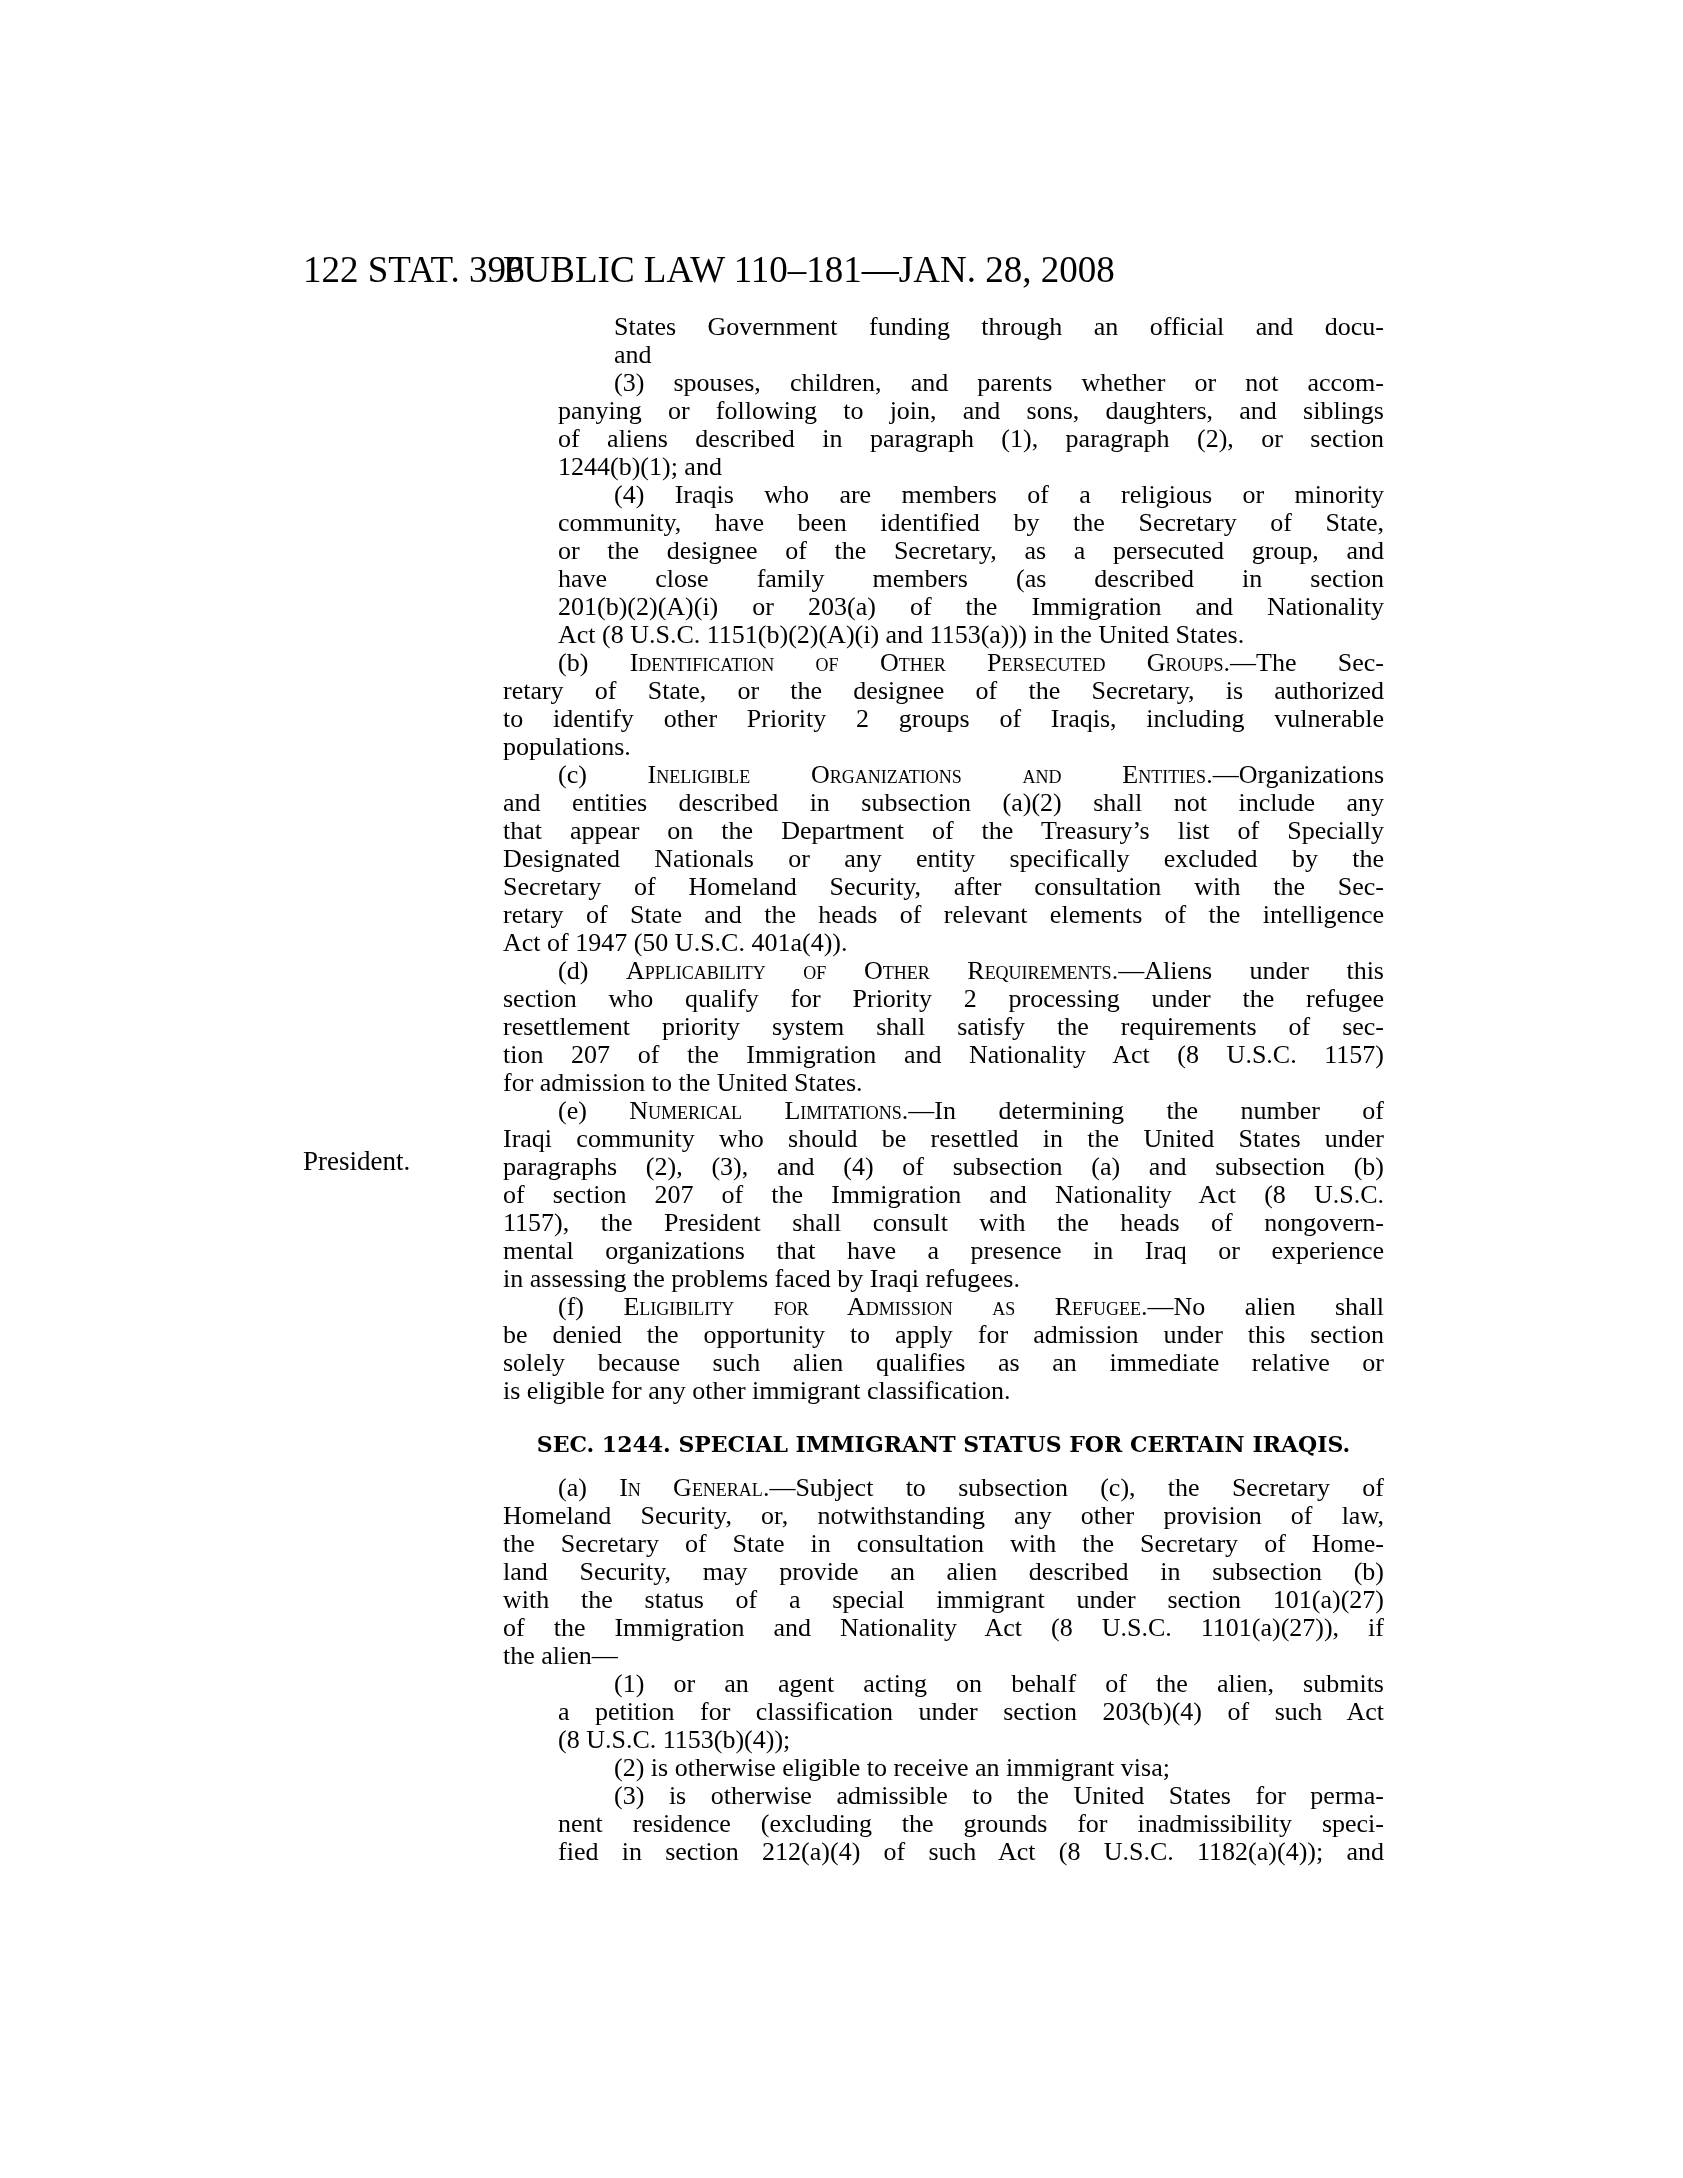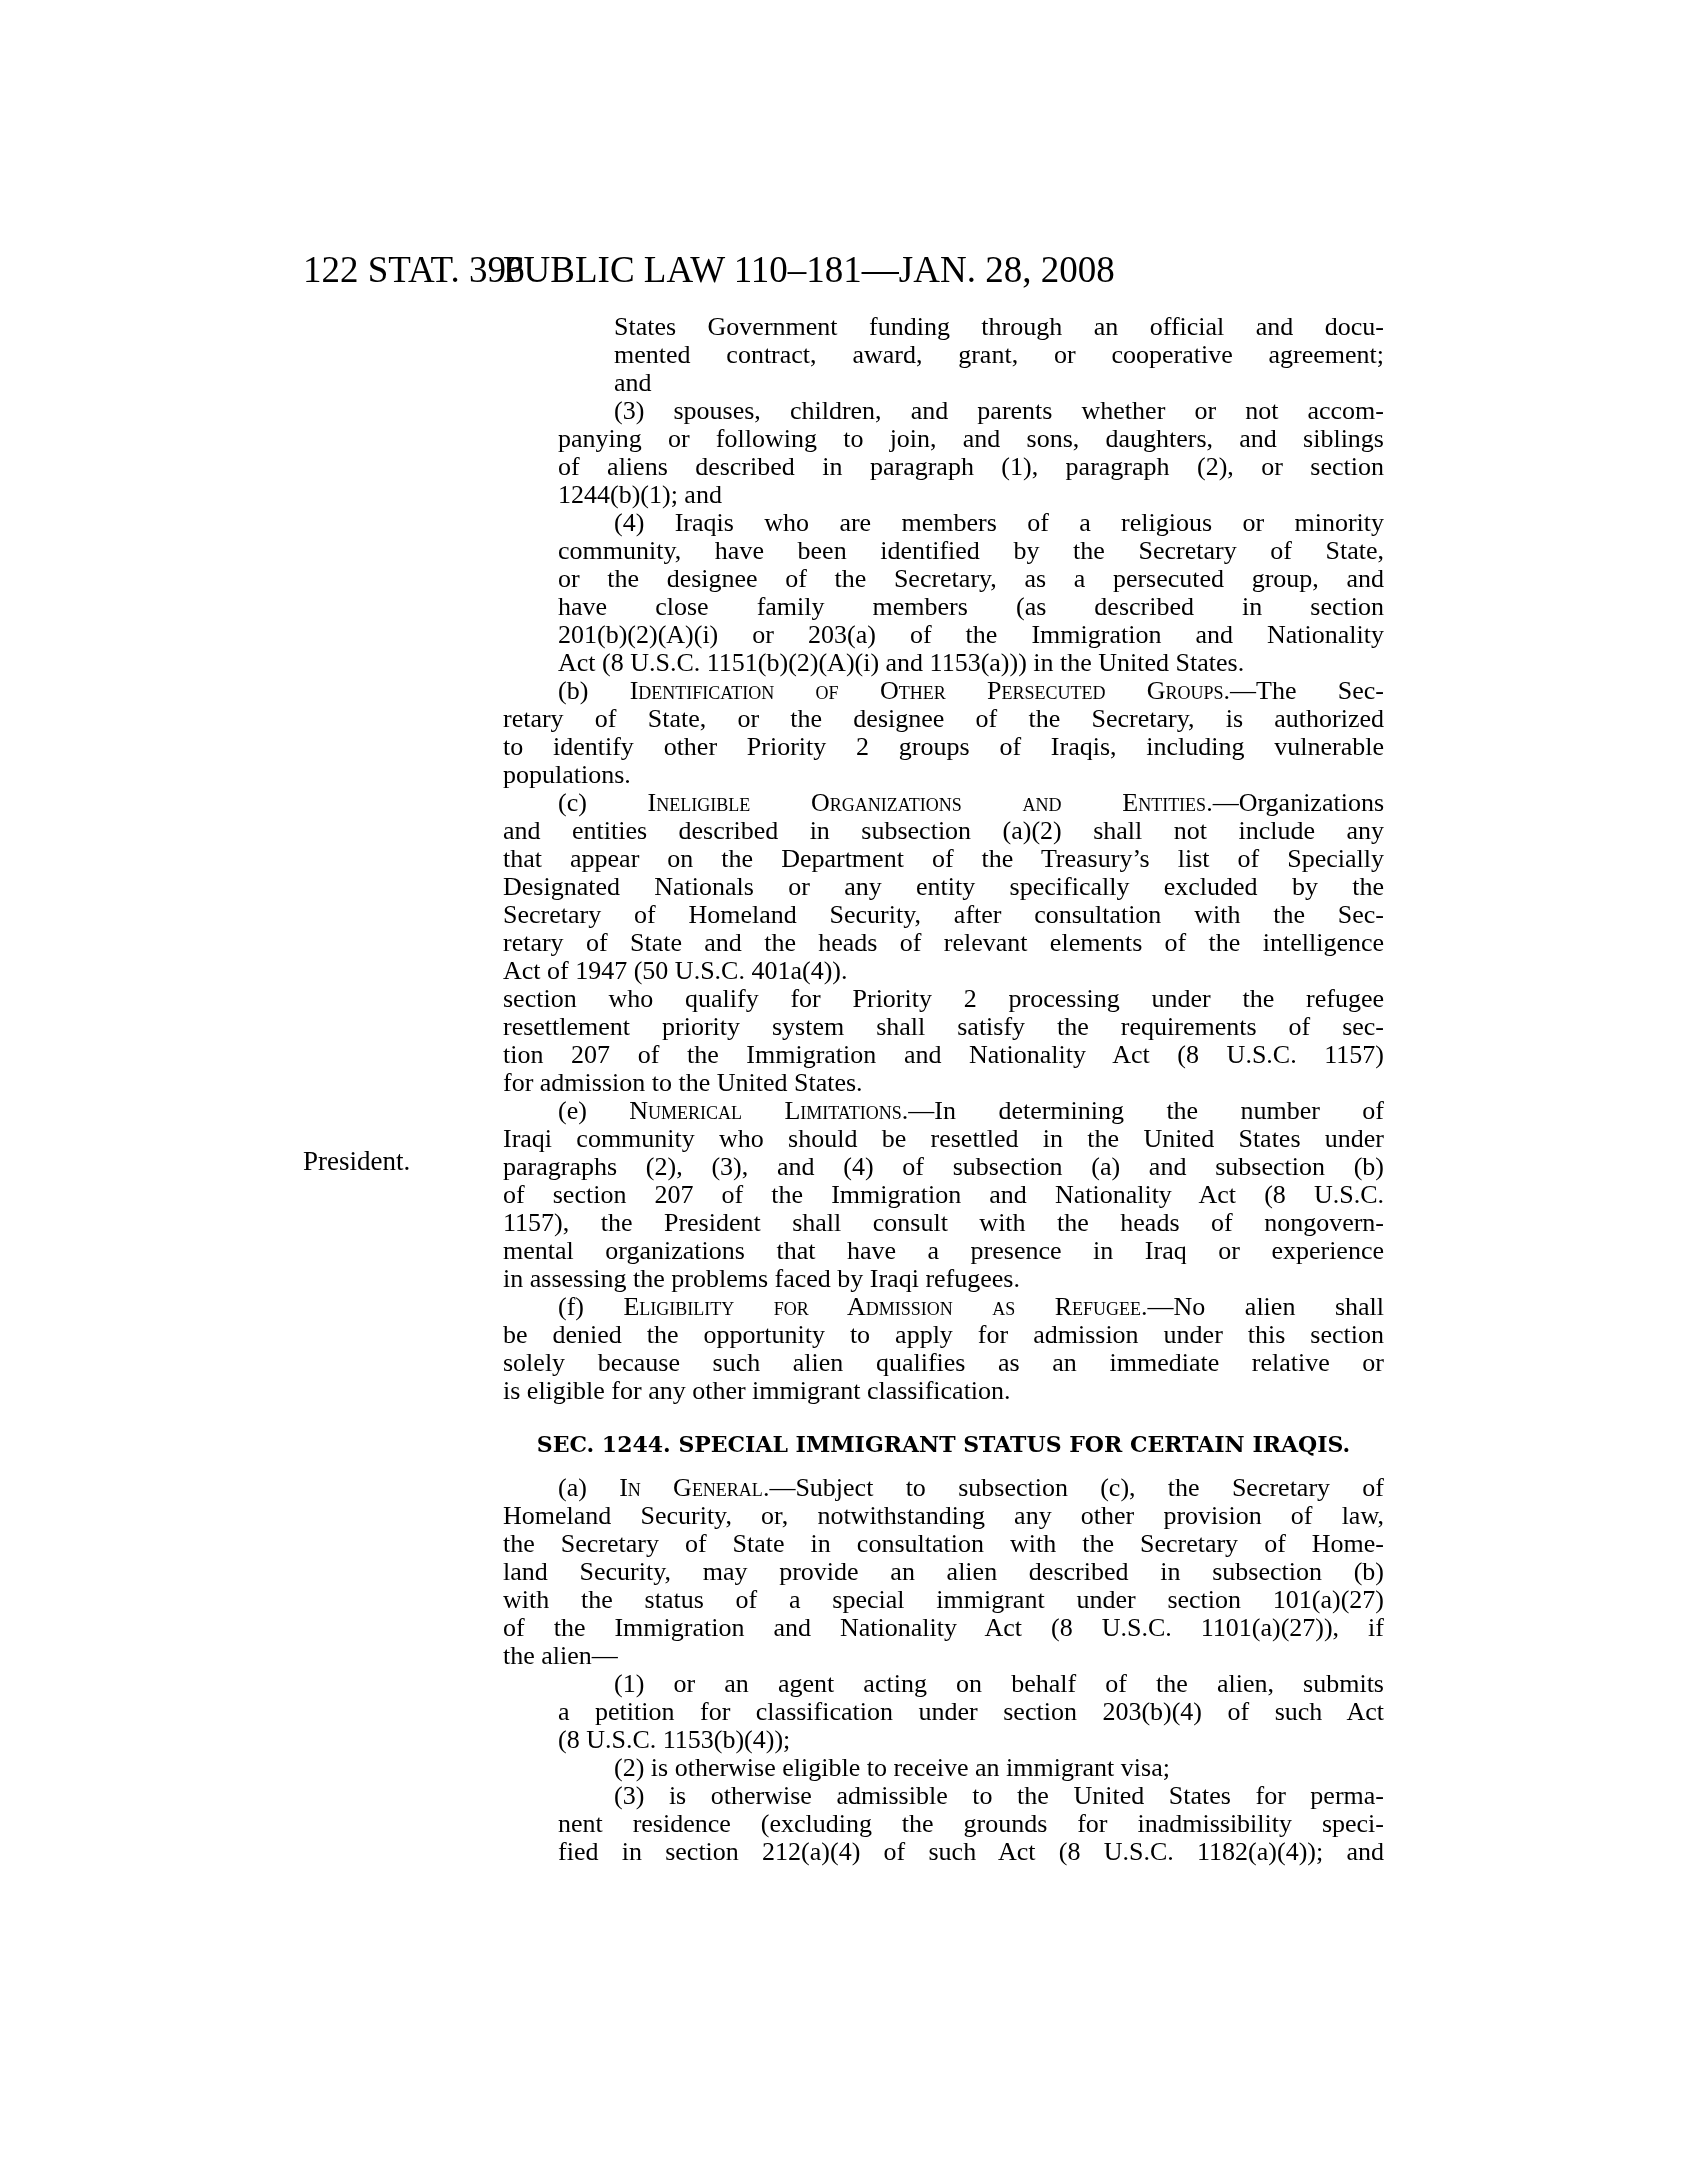--- a/index.html
+++ b/index.html
@@ -40,21 +40,20 @@
 <body>
 
 <div class="page">
   <div class="header-left">122 STAT. 396</div>
   <div class="header-center">PUBLIC LAW 110–181—JAN. 28, 2008</div>
   <div class="margin-note">President.</div>
 
   <div class="body-col">
     <div>
         <div class="line ind2 jy"><span>States Government funding through an official and docu-</span></div>
-        <div class="line ind2 jy"><span>mented contract, award, grant, or cooperative agreement;</span></div>
         <div class="line ind2"><span>and</span></div>
         <div class="line ind2 jy"><span>(3) spouses, children, and parents whether or not accom-</span></div>
         <div class="line ind1 jy"><span>panying or following to join, and sons, daughters, and siblings</span></div>
         <div class="line ind1 jy"><span>of aliens described in paragraph (1), paragraph (2), or section</span></div>
         <div class="line ind1"><span>1244(b)(1); and</span></div>
         <div class="line ind2 jy"><span>(4) Iraqis who are members of a religious or minority</span></div>
         <div class="line ind1 jy"><span>community, have been identified by the Secretary of State,</span></div>
         <div class="line ind1 jy"><span>or the designee of the Secretary, as a persecuted group, and</span></div>
         <div class="line ind1 jy"><span>have close family members (as described in section</span></div>
         <div class="line ind1 jy"><span>201(b)(2)(A)(i) or 203(a) of the Immigration and Nationality</span></div>
@@ -63,20 +62,21 @@
         <div class="line ind0 jy"><span>retary of State, or the designee of the Secretary, is authorized</span></div>
         <div class="line ind0 jy"><span>to identify other Priority 2 groups of Iraqis, including vulnerable</span></div>
         <div class="line ind0"><span>populations.</span></div>
         <div class="line ind1 jy"><span>(c) </span><span class="sc">Ineligible Organizations and Entities</span><span>.—Organizations</span></div>
         <div class="line ind0 jy"><span>and entities described in subsection (a)(2) shall not include any</span></div>
         <div class="line ind0 jy"><span>that appear on the Department of the Treasury’s list of Specially</span></div>
         <div class="line ind0 jy"><span>Designated Nationals or any entity specifically excluded by the</span></div>
         <div class="line ind0 jy"><span>Secretary of Homeland Security, after consultation with the Sec-</span></div>
         <div class="line ind0 jy"><span>retary of State and the heads of relevant elements of the intelligence</span></div>
         <div class="line ind0"><span>Act of 1947 (50 U.S.C. 401a(4)).</span></div>
+        <div class="line ind1 jy"><span>(d) </span><span class="sc">Applicability of Other Requirements</span><span>.—Aliens under this</span></div>
         <div class="line ind0 jy"><span>section who qualify for Priority 2 processing under the refugee</span></div>
         <div class="line ind0 jy"><span>resettlement priority system shall satisfy the requirements of sec-</span></div>
         <div class="line ind0 jy"><span>tion 207 of the Immigration and Nationality Act (8 U.S.C. 1157)</span></div>
         <div class="line ind0"><span>for admission to the United States.</span></div>
         <div class="line ind1 jy"><span>(e) </span><span class="sc">Numerical Limitations</span><span>.—In determining the number of</span></div>
         <div class="line ind0 jy"><span>Iraqi community who should be resettled in the United States under</span></div>
         <div class="line ind0 jy"><span>paragraphs (2), (3), and (4) of subsection (a) and subsection (b)</span></div>
         <div class="line ind0 jy"><span>of section 207 of the Immigration and Nationality Act (8 U.S.C.</span></div>
         <div class="line ind0 jy"><span>1157), the President shall consult with the heads of nongovern-</span></div>
         <div class="line ind0 jy"><span>mental organizations that have a presence in Iraq or experience</span></div>

